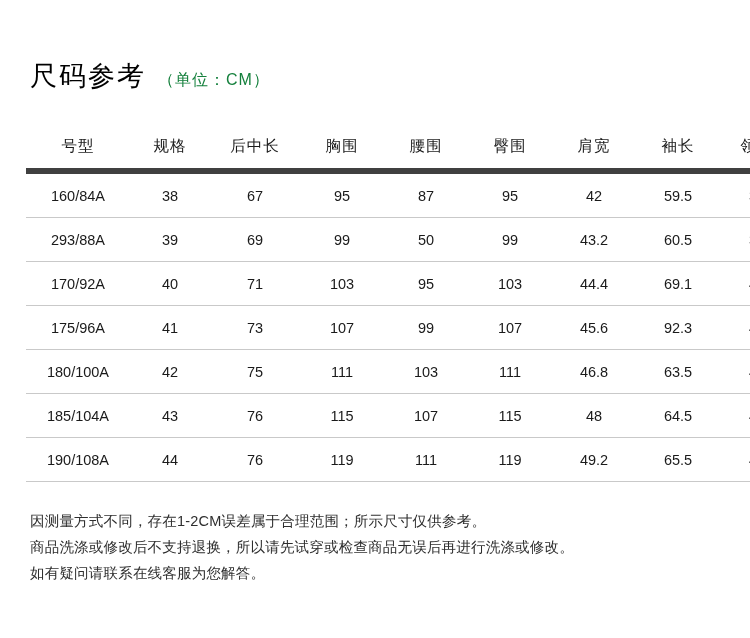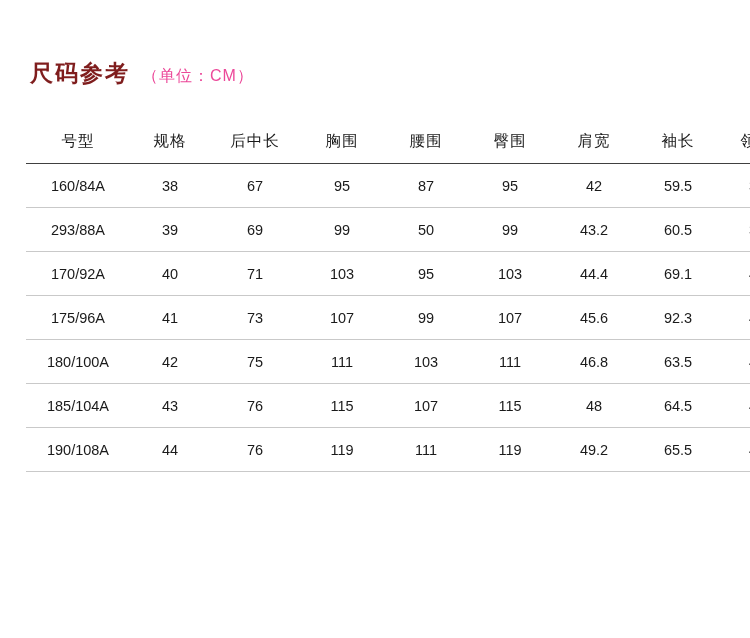--- a/index.html
+++ b/index.html
@@ -21,28 +21,28 @@
     box-sizing: border-box;
     padding: 0 26px;
   }
   .title-row {
     display: flex;
     align-items: baseline;
     padding-top: 58px;
     padding-left: 4px;
   }
   .title-main {
-    font-size: 23px;
+    font-size: 27px;
     letter-spacing: 2px;
-    color: #7f1d1d;
-    font-weight: 700;
+    color: #000000;
+    font-weight: 400;
   }
   .title-unit {
     font-size: 16px;
-    color: #ec4899;
+    color: #15803d;
     margin-left: 12px;
     letter-spacing: 1px;
   }
   table.size-table {
     width: 698px;
     margin-top: 30px;
     border-collapse: collapse;
     table-layout: fixed;
   }
   table.size-table th,
@@ -52,21 +52,21 @@
     font-size: 14.5px;
     color: #1a1a1a;
     padding: 0;
     height: 43px;
     vertical-align: middle;
   }
   table.size-table thead th {
     font-size: 15.5px;
     letter-spacing: 1px;
     height: 44px;
-    border-bottom: 1px solid #404040;
+    border-bottom: 6px solid #404040;
   }
   table.size-table tbody tr td {
     border-bottom: 1px solid #c9c9c9;
   }
   table.size-table tbody tr:last-child td {
     border-bottom: 1px solid #c9c9c9;
   }
   table.size-table col.c0 { width: 104px; }
   table.size-table col.c1 { width: 80px; }
   table.size-table col.c2 { width: 90px; }
@@ -196,14 +196,19 @@
         <td>119</td>
         <td>111</td>
         <td>119</td>
         <td>49.2</td>
         <td>65.5</td>
         <td>44</td>
       </tr>
     </tbody>
   </table>
 
+  <div class="notes">
+    <div class="note-line">因测量方式不同，存在1-2CM误差属于合理范围；所示尺寸仅供参考。</div>
+    <div class="note-line">商品洗涤或修改后不支持退换，所以请先试穿或检查商品无误后再进行洗涤或修改。</div>
+    <div class="note-line">如有疑问请联系在线客服为您解答。</div>
+  </div>
 
 </div>
 
 </body></html>

